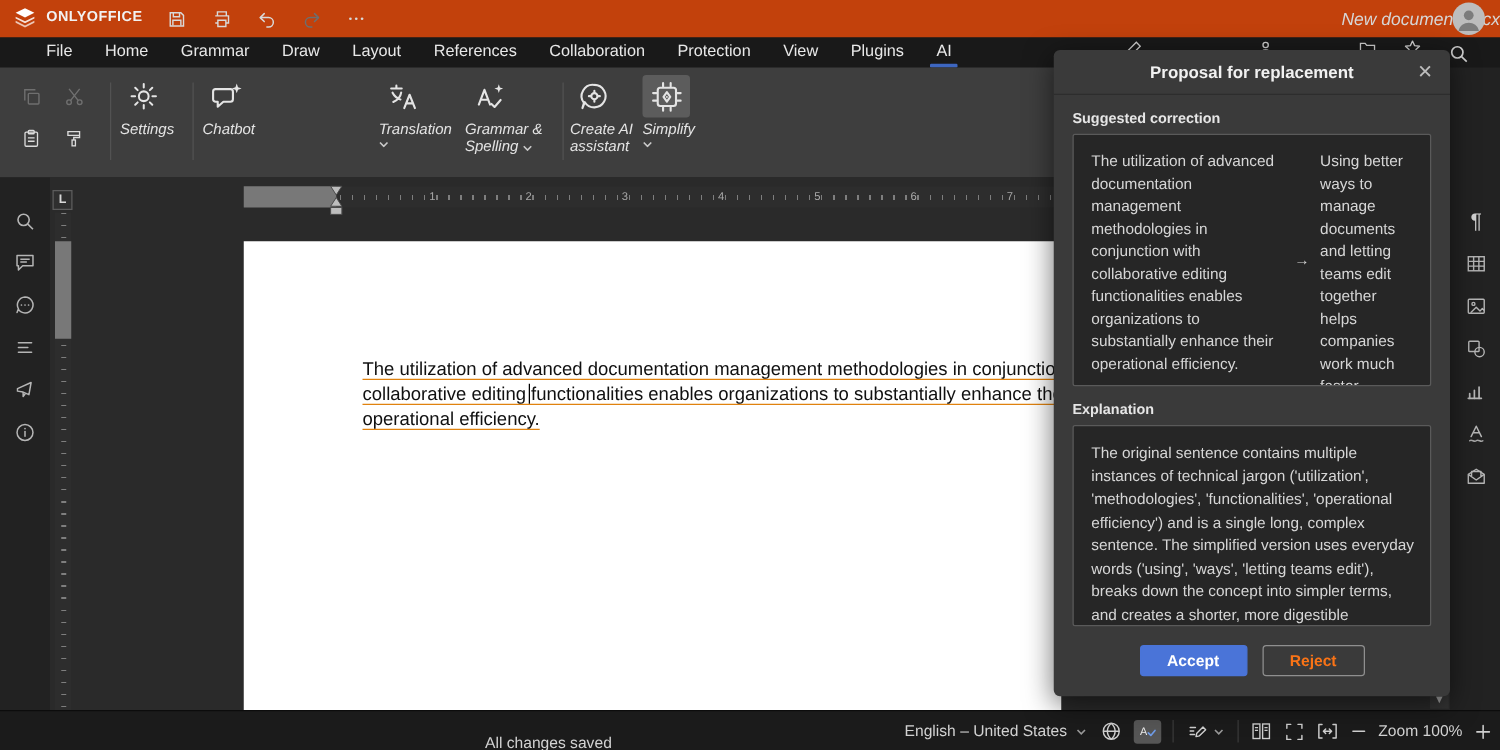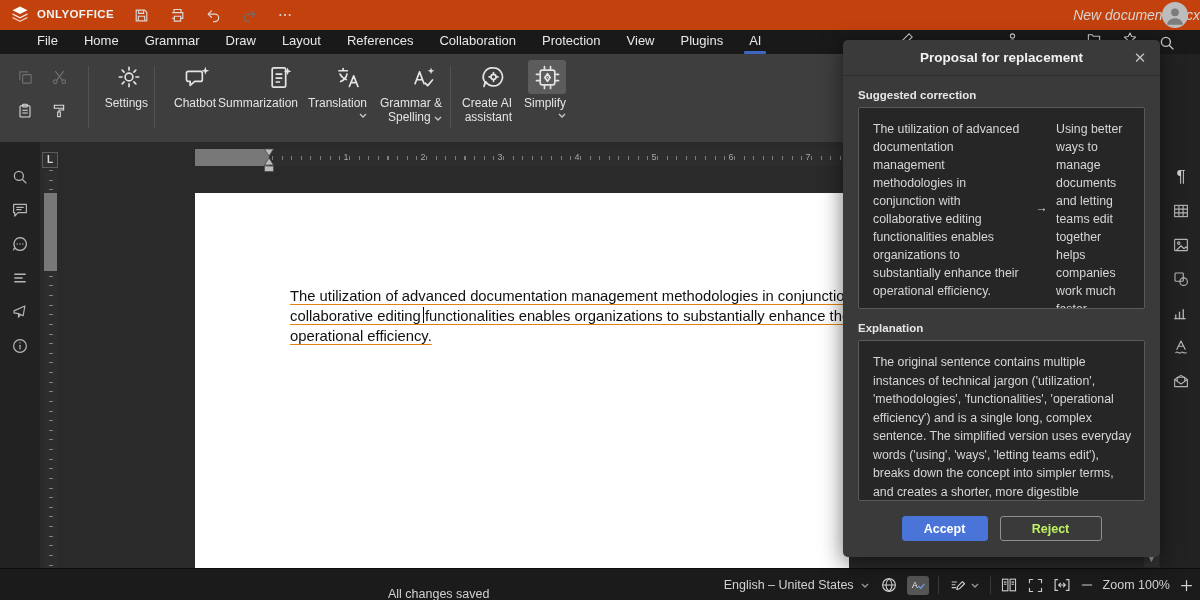--- a/index.html
+++ b/index.html
@@ -27,21 +27,21 @@
                        background:var(--tabline); border-radius:1px; }
   .menu-right-ico { position:absolute; top:31px; color:#cfcfcf; }
 
   
   .toolbar { position:absolute; left:0; top:54px; width:1160px; height:88px; background:#3e3e3e; }
   .tdiv { position:absolute; top:12px; width:1px; height:62px; background:#525252; }
   .clip-ico { position:absolute; width:22px; height:22px; display:flex; align-items:center;
               justify-content:center; color:#dcdcdc; cursor:pointer; }
   .clip-ico.dim { color:#6f6f6f; }
   .tb-btn { position:absolute; top:6px; height:76px; display:flex; flex-direction:column;
-            align-items:flex-end; cursor:pointer; color:#e4e4e4; }
+            align-items:flex-start; cursor:pointer; color:#e4e4e4;font-style:italic; }
   .tb-ico { width:38px; height:34px; display:flex; align-items:center; justify-content:center;
             border-radius:3px; }
   .tb-btn.active .tb-ico { background:#5c5c5c; }
   .tb-lab { font-size:12px; line-height:13.5px; margin-top:3px; text-align:center; white-space:nowrap; }
   .chev { display:inline-block; margin-top:2px; color:#c9c9c9; }
 
   
   .left-rail { position:absolute; left:0; top:142px; width:40px; height:426px; background:#222; }
   .right-rail { position:absolute; left:1160px; top:54px; width:40px; height:514px; background:#222; }
   .rail-ico { position:absolute; width:22px; height:22px; display:flex; align-items:center;
@@ -97,21 +97,21 @@
              color:#d6d6d6; font-size:12.3px; line-height:18px; overflow:hidden; position:relative; }
   .box-corr { height:202px; padding:12px 10px 12px 14px; display:flex; }
   .corr-orig { width:158px; }
   .corr-arrow { width:30px; display:flex; align-items:center; justify-content:center; color:#d6d6d6; }
   .corr-sugg { width:80px; }
   .box-expl { height:161px; padding:12px 12px 12px 14px; line-height:18.5px; }
   .dlg-actions { display:flex; justify-content:center; gap:12px; margin-top:15px; }
   .btn { height:25px; border-radius:3px; font-size:12.5px; font-weight:bold;
          font-family:"Liberation Sans", sans-serif; cursor:pointer; }
   .btn-accept { width:86px; background:var(--accent); color:#fff; border:1px solid var(--accent); }
-  .btn-reject { width:102px; background:transparent; color:#bef264; border:1px solid #8f8f8f; }
+  .btn-reject { width:82px; background:transparent; color:#f97316; border:1px solid #8f8f8f; }
 
   svg { display:block; }
 </style>
 </head>
 <body>
 
 <div id="app" style="--accent:#4a74d8; --tabline:#3d66c0; --docline:#e0820f;">
 
   <header class="topbar">
     <div class="brand">
@@ -260,30 +260,20 @@
     <div class="tb-btn" style="left:162px; width:54px">
       <span class="tb-ico">
         <svg width="27" height="27" viewBox="0 0 24 24" fill="none" stroke="currentColor" stroke-width="1.5" stroke-linejoin="round">
           <path d="M4 6.5h10.5a1.8 1.8 0 0 1 1.8 1.8v5.4a1.8 1.8 0 0 1-1.8 1.8H9.5L5.5 19v-3.5H4a1.8 1.8 0 0 1-1.8-1.8V8.3A1.8 1.8 0 0 1 4 6.5Z"></path>
           <path d="m19 2.5.9 2.6 2.6.9-2.6.9-.9 2.6-.9-2.6-2.6-.9 2.6-.9z" fill="currentColor" stroke="none"></path>
         </svg>
       </span>
       <span class="tb-lab">Chatbot</span>
     </div>
 
-    <div class="tb-btn" style="left:218px; width:80px">
-      <span class="tb-ico">
-        <svg width="27" height="27" viewBox="0 0 24 24" fill="none" stroke="currentColor" stroke-width="1.5">
-          <rect x="5.5" y="3.5" width="12" height="17" rx="1.5"></rect>
-            <path d="M8.5 9h6M8.5 12.5h6M8.5 16h4"></path>
-          <path d="m19.2 3 .9 2.6 2.6.9-2.6.9-.9 2.6-.9-2.6-2.6-.9 2.6-.9z" fill="currentColor" stroke="none"></path>
-        </svg>
-      </span>
-      <span class="tb-lab">Summarization</span>
-    </div>
 
     <div class="tb-btn" style="left:372px; width:70px">
       <span class="tb-ico">
         <svg width="27" height="27" viewBox="0 0 24 24" fill="none" stroke="currentColor" stroke-width="1.5" stroke-linecap="round" stroke-linejoin="round">
           <path d="M4.5 17.5 8.5 7l4 10.5M5.8 14h5.4"></path>
           <path d="m13.5 17 2.2 2.2 4.3-5"></path>
           <path d="m18.7 3 .8 2.3 2.3.8-2.3.8-.8 2.3-.8-2.3-2.3-.8 2.3-.8z" fill="currentColor" stroke="none"></path>
         </svg>
       </span>
       <span class="tb-lab">Grammar &amp;</span>

